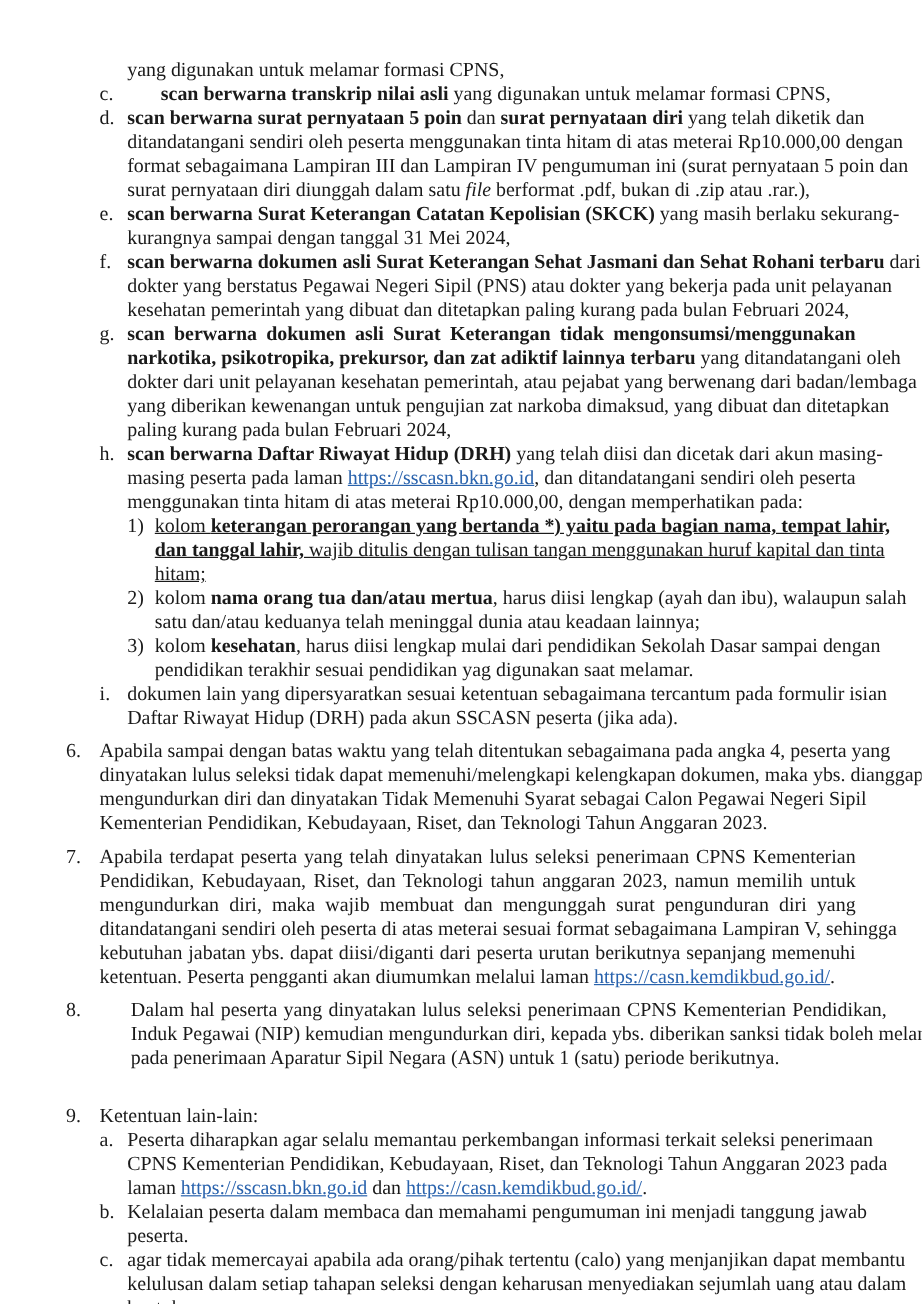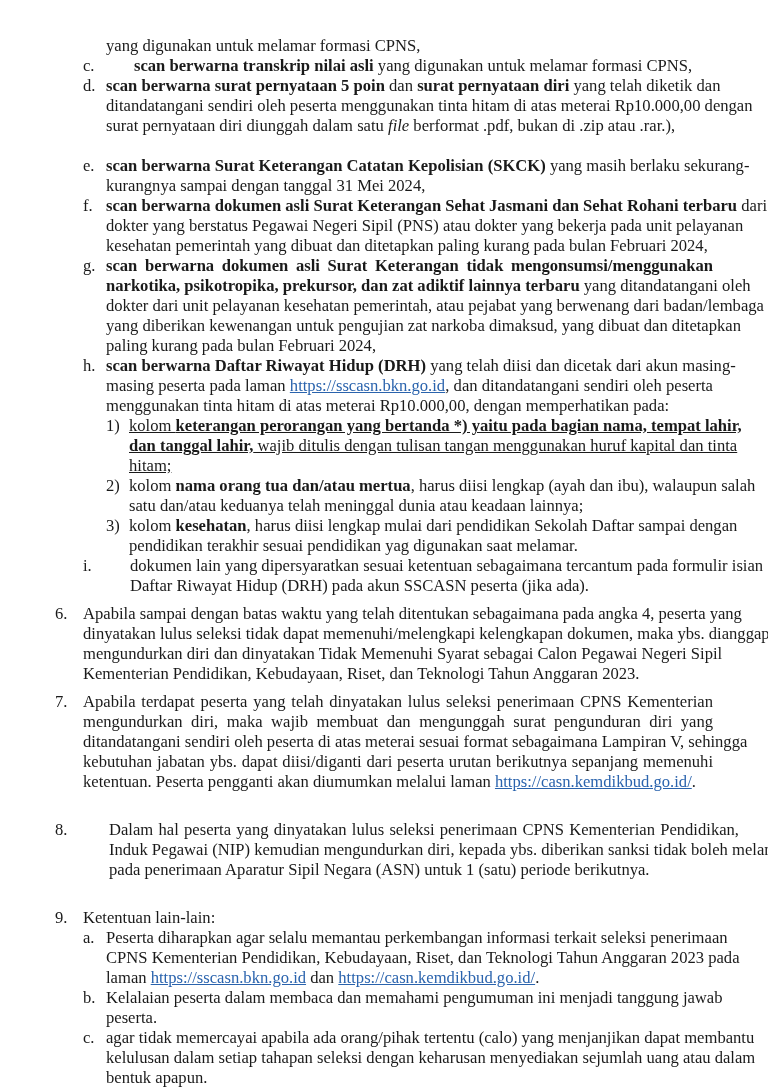--- a/index.html
+++ b/index.html
@@ -2,21 +2,21 @@
 <html><head>
 <meta charset="utf-8">
 <style>
   html, body { margin: 0; padding: 0; background: #ffffff; }
   body {
     width: 768px; height: 1087px; overflow: hidden; position: relative;
     font-family: "Liberation Serif", "DejaVu Serif", serif;
     color: #1a1a1a;
     font-size: 16.6px;
   }
-  .page { position: absolute; left: 0; top: 4px; width: 768px; height: 1067px; }
+  .page { position: absolute; left: 0; top: 16px; width: 768px; height: 1067px; }
   .item { position: absolute; }
   .marker { position: absolute; top: 0; }
   .line {
     display: block; height: 20px; line-height: 20px; white-space: nowrap;
     text-align: justify; text-align-last: justify;
   }
   .line.last { text-align-last: left; }
   b { font-weight: bold; }
   a { color: #2a63ad; text-decoration: underline; }
   i { font-style: italic; }
@@ -35,20 +35,21 @@
       <span class="marker" style="left: 0px; line-height: 20px;">c.</span>
       <div style="position: absolute; left: 23px; top: 0px; width: 607px; margin-left: 28px;">
         <div class="line last"><b>scan berwarna transkrip nilai asli</b><span> yang digunakan untuk melamar formasi CPNS,</span></div>
       </div>
     </div>
   <div class="item" style="left: 83px; top: 72px; width: 630px;">
       <span class="marker" style="left: 0px; line-height: 20px;">d.</span>
       <div style="position: absolute; left: 23px; top: 0px; width: 607px;">
         <div class="line"><b>scan berwarna surat pernyataan 5 poin</b><span> dan </span><b>surat pernyataan diri</b><span> yang telah diketik dan</span></div>
         <div class="line"><span>ditandatangani sendiri oleh peserta menggunakan tinta hitam di atas meterai Rp10.000,00 dengan</span></div>
+        <div class="line"><span>format sebagaimana Lampiran III dan Lampiran IV pengumuman ini (surat pernyataan 5 poin dan</span></div>
         <div class="line last"><span>surat pernyataan diri diunggah dalam satu </span><i>file</i><span> berformat .pdf, bukan di .zip atau .rar.),</span></div>
       </div>
     </div>
   <div class="item" style="left: 83px; top: 152px; width: 630px;">
       <span class="marker" style="left: 0px; line-height: 20px;">e.</span>
       <div style="position: absolute; left: 23px; top: 0px; width: 607px;">
         <div class="line"><b>scan berwarna Surat Keterangan Catatan Kepolisian (SKCK)</b><span> yang masih berlaku sekurang-</span></div>
         <div class="line last"><span>kurangnya sampai dengan tanggal 31 Mei 2024,</span></div>
       </div>
     </div>
@@ -89,44 +90,45 @@
   <div class="item" style="left: 106px; top: 472px; width: 607px;">
       <span class="marker" style="left: 0px; line-height: 20px;">2)</span>
       <div style="position: absolute; left: 23px; top: 0px; width: 584px;">
         <div class="line"><span>kolom </span><b>nama orang tua dan/atau mertua</b><span>, harus diisi lengkap (ayah dan ibu), walaupun salah</span></div>
         <div class="line last"><span>satu dan/atau keduanya telah meninggal dunia atau keadaan lainnya;</span></div>
       </div>
     </div>
   <div class="item" style="left: 106px; top: 512px; width: 607px;">
       <span class="marker" style="left: 0px; line-height: 20px;">3)</span>
       <div style="position: absolute; left: 23px; top: 0px; width: 584px;">
-        <div class="line"><span>kolom </span><b>kesehatan</b><span>, harus diisi lengkap mulai dari pendidikan Sekolah Daftar sampai dengan</span></div>
+        <div class="line"><span>kolom </span><b>kesehatan</b><span>, harus diisi lengkap mulai dari pendidikan Sekolah Dasar sampai dengan</span></div>
         <div class="line last"><span>pendidikan terakhir sesuai pendidikan yag digunakan saat melamar.</span></div>
       </div>
     </div>
   <div class="item" style="left: 83px; top: 552px; width: 630px;">
       <span class="marker" style="left: 0px; line-height: 20px;">i.</span>
-      <div style="position: absolute; left: 23px; top: 0px; width: 607px; margin-left: 24px;">
+      <div style="position: absolute; left: 23px; top: 0px; width: 607px;">
         <div class="line"><span>dokumen lain yang dipersyaratkan sesuai ketentuan sebagaimana tercantum pada formulir isian</span></div>
         <div class="line last"><span>Daftar Riwayat Hidup (DRH) pada akun SSCASN peserta (jika ada).</span></div>
       </div>
     </div>
   <div class="item" style="left: 55px; top: 600px; width: 658px;">
       <span class="marker" style="left: 0px; line-height: 20px;">6.</span>
       <div style="position: absolute; left: 28px; top: 0px; width: 630px;">
         <div class="line"><span>Apabila sampai dengan batas waktu yang telah ditentukan sebagaimana pada angka 4, peserta yang</span></div>
         <div class="line"><span>dinyatakan lulus seleksi tidak dapat memenuhi/melengkapi kelengkapan dokumen, maka ybs. dianggap</span></div>
         <div class="line"><span>mengundurkan diri dan dinyatakan Tidak Memenuhi Syarat sebagai Calon Pegawai Negeri Sipil</span></div>
         <div class="line last"><span>Kementerian Pendidikan, Kebudayaan, Riset, dan Teknologi Tahun Anggaran 2023.</span></div>
       </div>
     </div>
   <div class="item" style="left: 55px; top: 688px; width: 658px;">
       <span class="marker" style="left: 0px; line-height: 20px;">7.</span>
       <div style="position: absolute; left: 28px; top: 0px; width: 630px;">
         <div class="line"><span>Apabila terdapat peserta yang telah dinyatakan lulus seleksi penerimaan CPNS Kementerian</span></div>
+        <div class="line"><span>Pendidikan, Kebudayaan, Riset, dan Teknologi tahun anggaran 2023, namun memilih untuk</span></div>
         <div class="line"><span>mengundurkan diri, maka wajib membuat dan mengunggah surat pengunduran diri yang</span></div>
         <div class="line"><span>ditandatangani sendiri oleh peserta di atas meterai sesuai format sebagaimana Lampiran V, sehingga</span></div>
         <div class="line"><span>kebutuhan jabatan ybs. dapat diisi/diganti dari peserta urutan berikutnya sepanjang memenuhi</span></div>
         <div class="line last"><span>ketentuan. Peserta pengganti akan diumumkan melalui laman </span><a style="color: rgb(42, 99, 173);">https://casn.kemdikbud.go.id/</a><span>.</span></div>
       </div>
     </div>
   <div class="item" style="left: 55px; top: 816px; width: 658px;">
       <span class="marker" style="left: 0px; line-height: 20px;">8.</span>
       <div style="position: absolute; left: 28px; top: 0px; width: 630px; margin-left: 26px;">
         <div class="line"><span>Dalam hal peserta yang dinyatakan lulus seleksi penerimaan CPNS Kementerian Pendidikan,</span></div>

